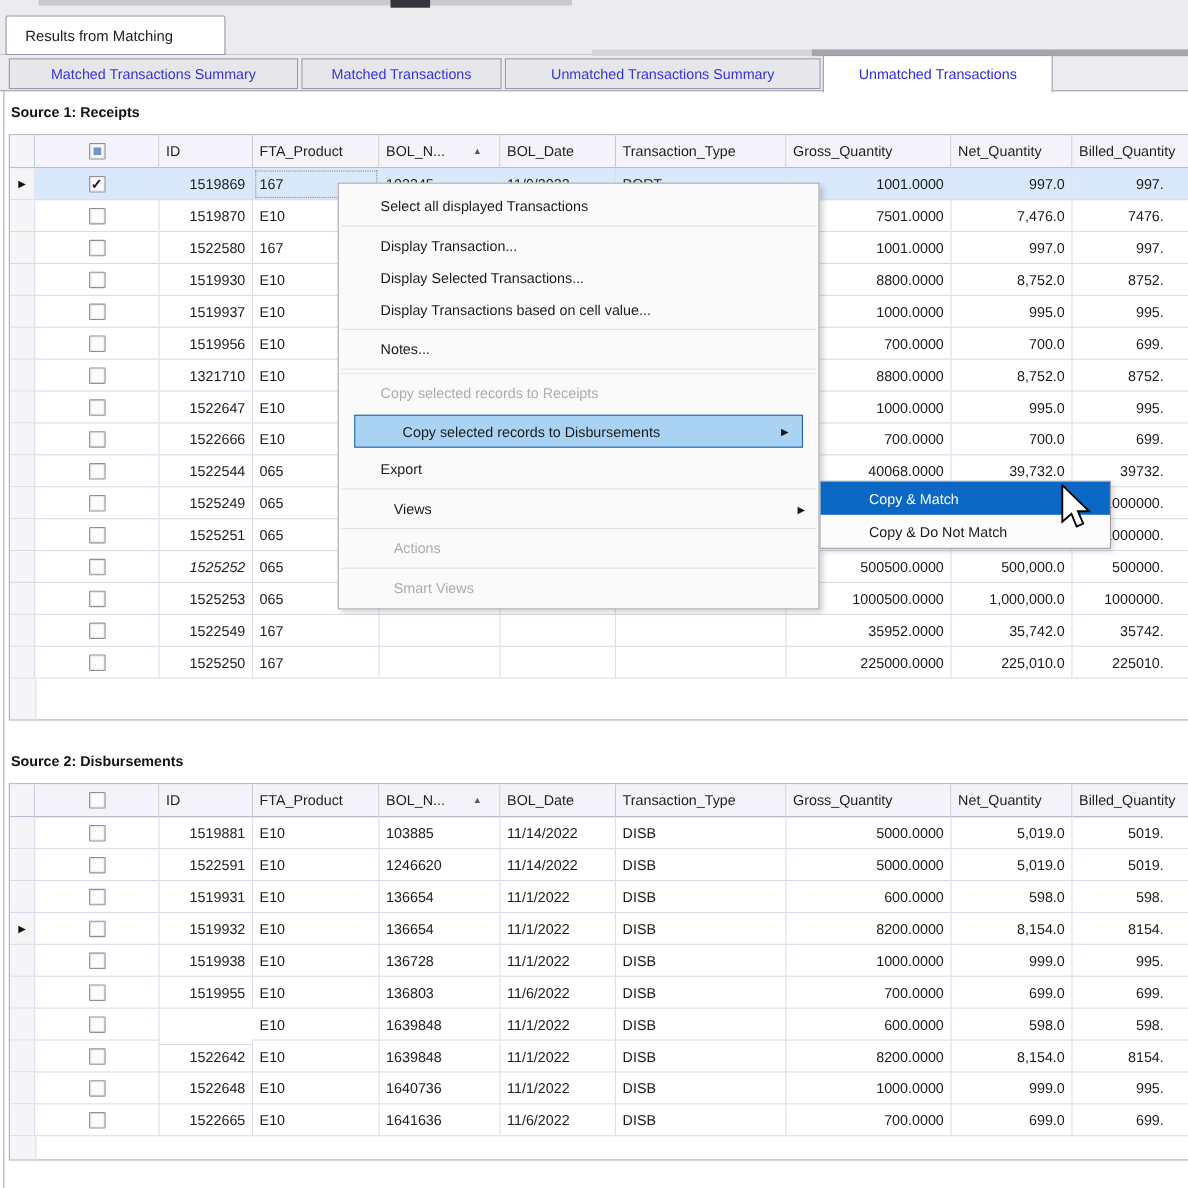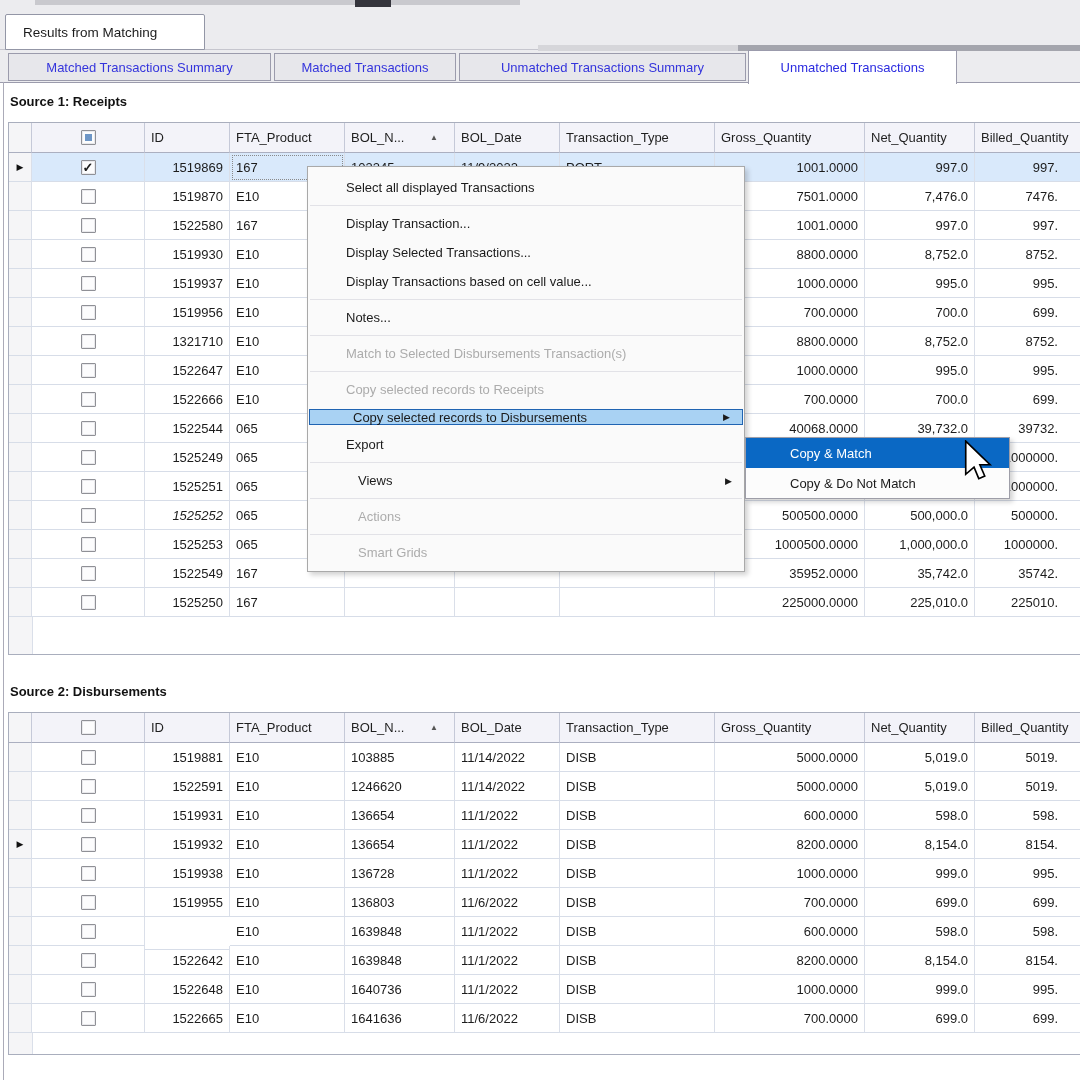--- a/index.html
+++ b/index.html
@@ -55,21 +55,21 @@
   .gtail{position:relative;}
   #grid1 .gtail{height:37px;} #grid2 .gtail{height:21px;}
   .gtail-mk{position:absolute;left:0;top:0;bottom:0;width:23px;background:#F5F5F7;border-right:1px solid #DADFE9;}
   
   #ctx-menu{position:absolute;left:307px;top:166px;width:438px;background:#FAFAFA;
     border:1px solid #A9A9A9;box-shadow:3px 3px 5px rgba(0,0,0,.18);z-index:10;
     box-sizing:border-box;padding:6px 0 4px 0;}
   .mitem{height:29px;display:flex;align-items:center;padding-left:38px;font-size:13px;color:#1b1b1b;cursor:default;}
   .mitem.indent{padding-left:50px;}
   .mitem.disabled{color:#ACACAC;}
-  .mitem.highlighted{background:#A9D2F3;border:1px solid #2064B2;height:16px;margin:5px 1px;
+  .mitem.highlighted{background:#A9D2F3;border:1px solid #2064B2;height:30px;margin:5px 14px;
     padding-left:43px;box-sizing:border-box;}
   .marr{margin-left:auto;margin-right:12px;font-size:9px;color:#1a1a1a;}
   .msep{height:1px;background:#E2E2E7;margin:3px 2px;}
   
   #submenu{position:absolute;left:745px;top:437px;width:265px;background:#FCFCFC;
     border:1px solid #9E9EA8;box-shadow:3px 3px 5px rgba(0,0,0,.18);z-index:11;box-sizing:border-box;}
   .smitem{height:30px;display:flex;align-items:center;padding-left:44px;font-size:13px;color:#1a1a1a;}
   .smitem.sel{background:#0A68C4;color:#fff;}
   
   #cursor{position:absolute;left:962px;top:440px;z-index:20;pointer-events:none;}
@@ -550,23 +550,20 @@
       <div style="display: inline;">Display Selected Transactions...</div>
     </div>
     <div class="mitem">
       <div style="display: inline;">Display Transactions based on cell value...</div>
     </div>
     <div class="msep"></div>
     <div class="mitem">
       <div style="display: inline;">Notes...</div>
     </div>
     <div class="msep"></div>
-    <div class="mitem disabled">
-      <div style="display: inline;">Match to Selected Disbursements Transaction(s)</div>
-    </div>
     <div class="msep"></div>
     <div class="mitem disabled">
       <div style="display: inline;">Copy selected records to Receipts</div>
     </div>
     <div class="mitem highlighted">
       <div style="display: inline;">Copy selected records to Disbursements</div>
       <div class="marr">▶</div>
     </div>
     <div class="mitem">
       <div style="display: inline;">Export</div>
@@ -575,21 +572,21 @@
     <div class="mitem indent">
       <div style="display: inline;">Views</div>
       <div class="marr">▶</div>
     </div>
     <div class="msep"></div>
     <div class="mitem disabled indent">
       <div style="display: inline;">Actions</div>
     </div>
     <div class="msep"></div>
     <div class="mitem disabled indent">
-      <div style="display: inline;">Smart Grids</div>
+      <div style="display: inline;">Smart Views</div>
     </div>
   </div>
 
 <div id="submenu">
   <div class="smitem sel">
       <span>Copy &amp; Match</span>
     </div>
   <div class="smitem">
       <span>Copy &amp; Do Not Match</span>
     </div>

